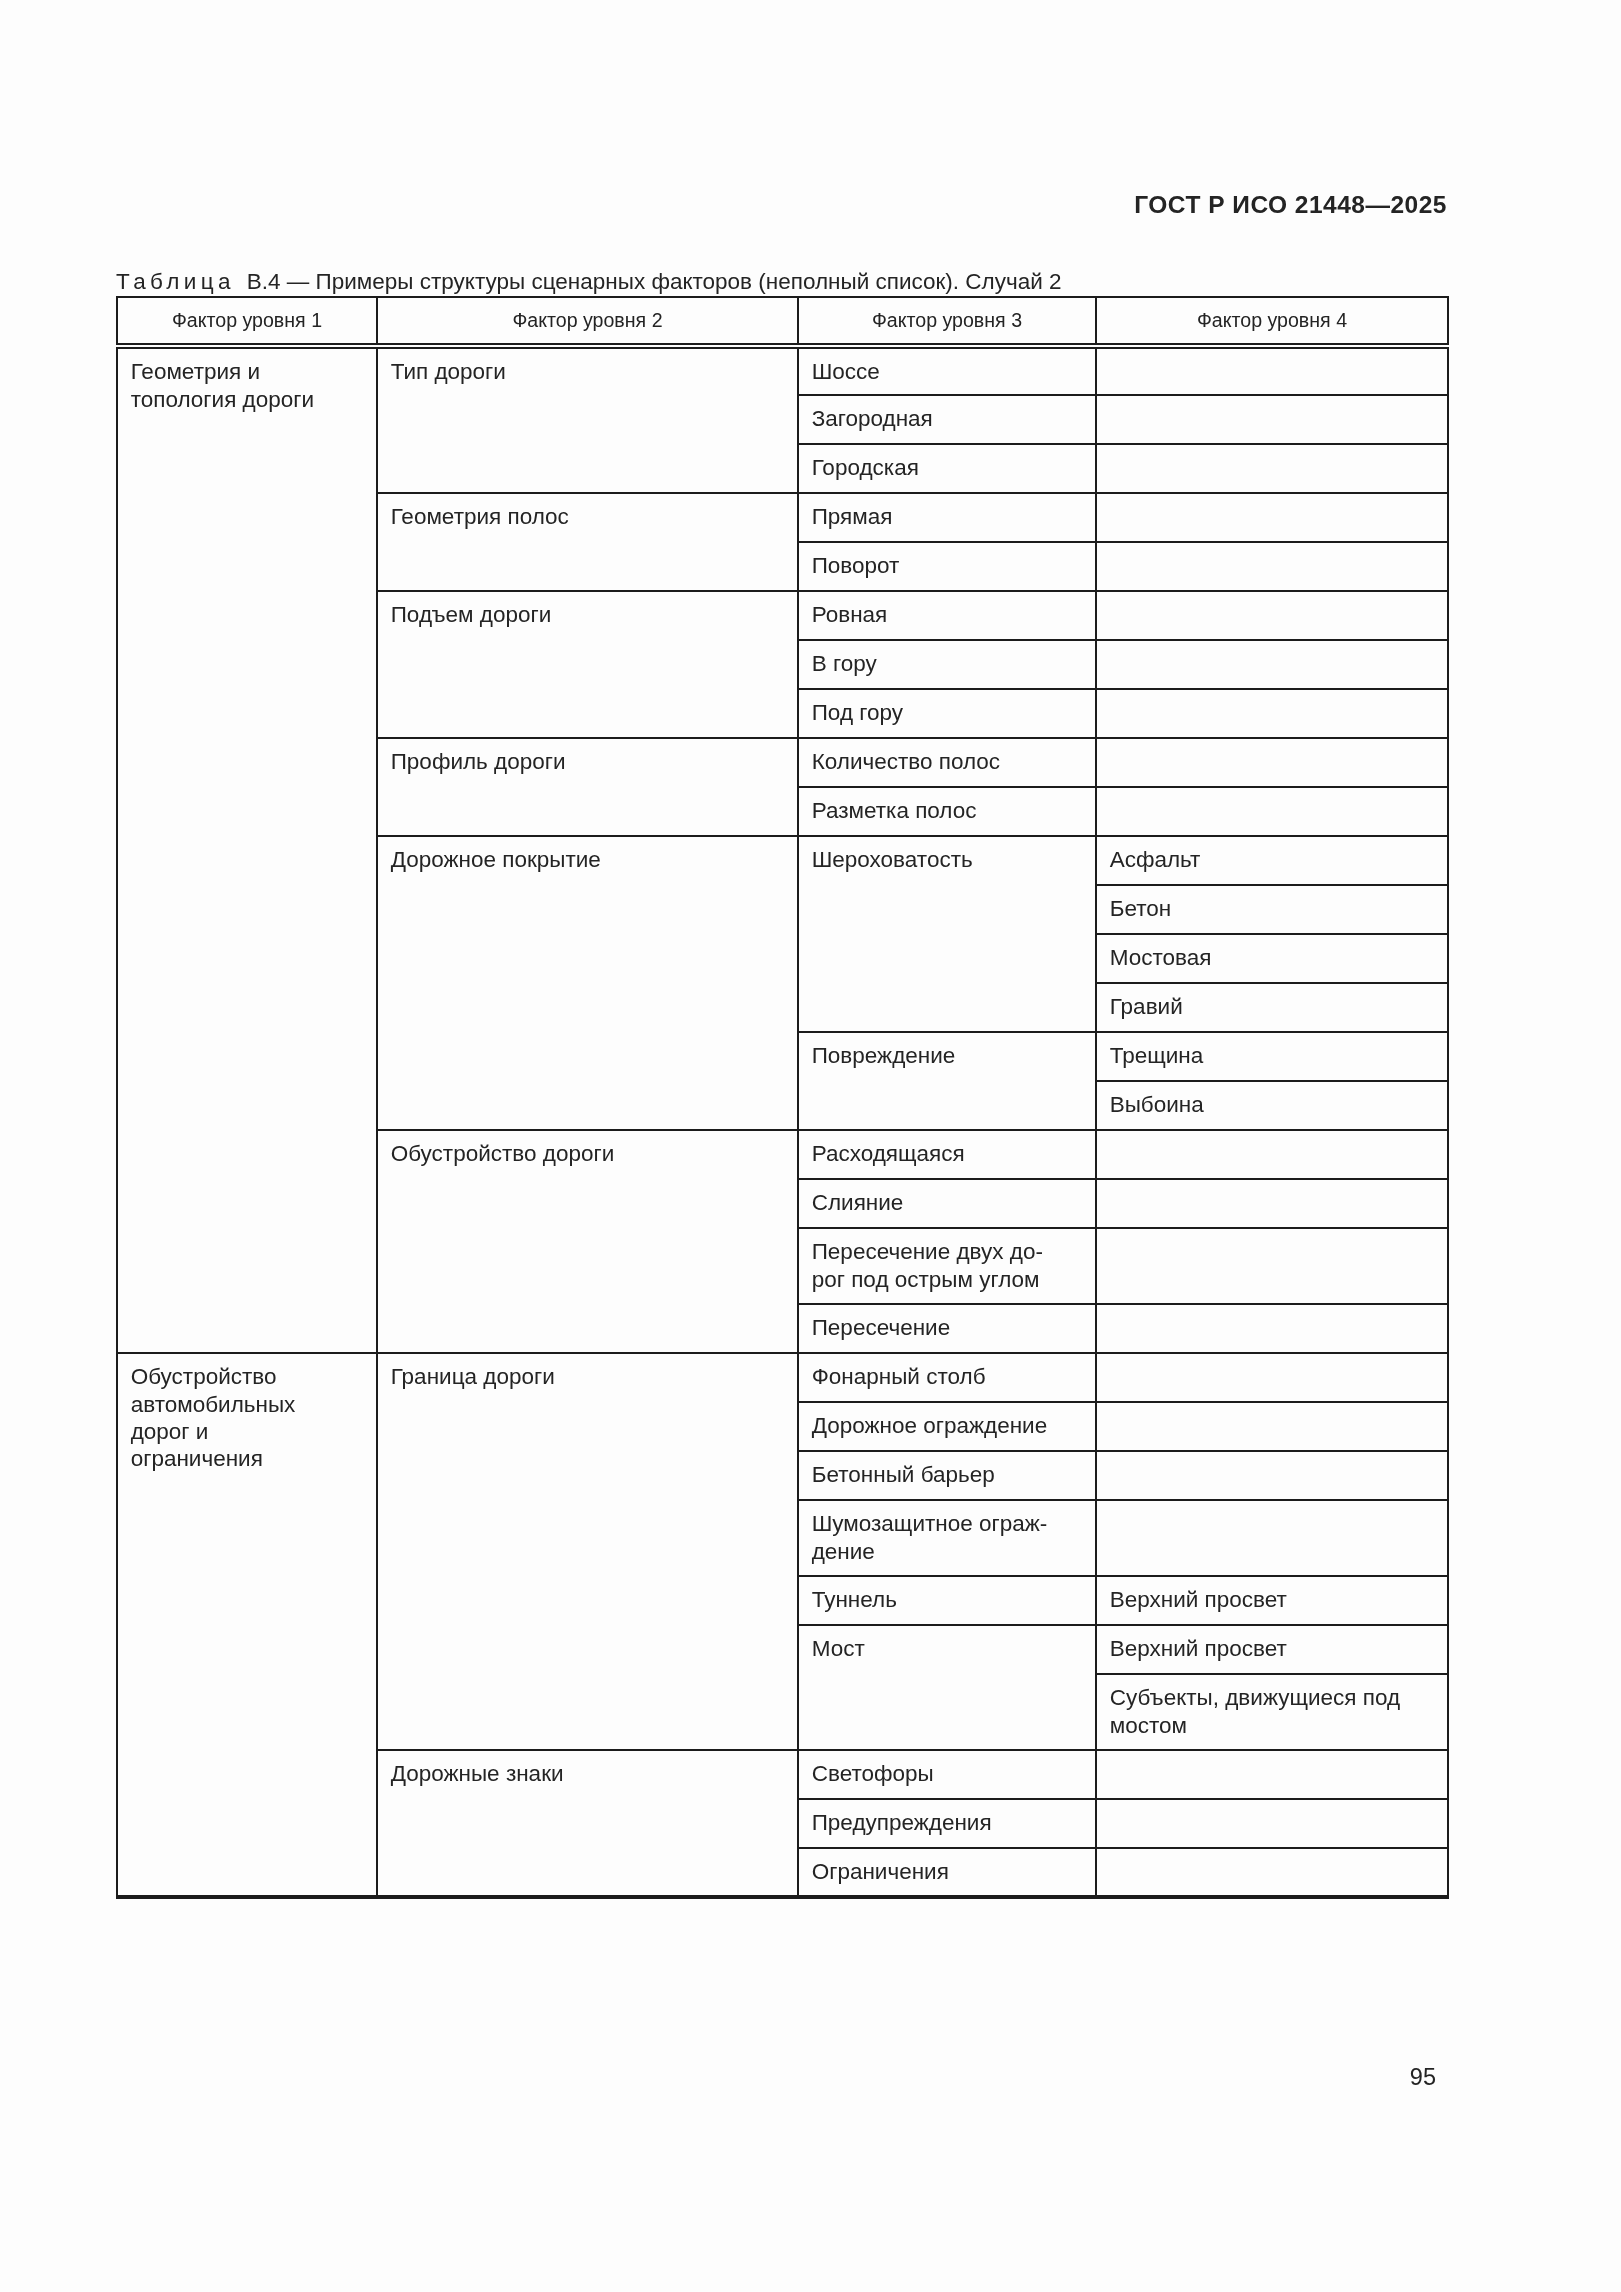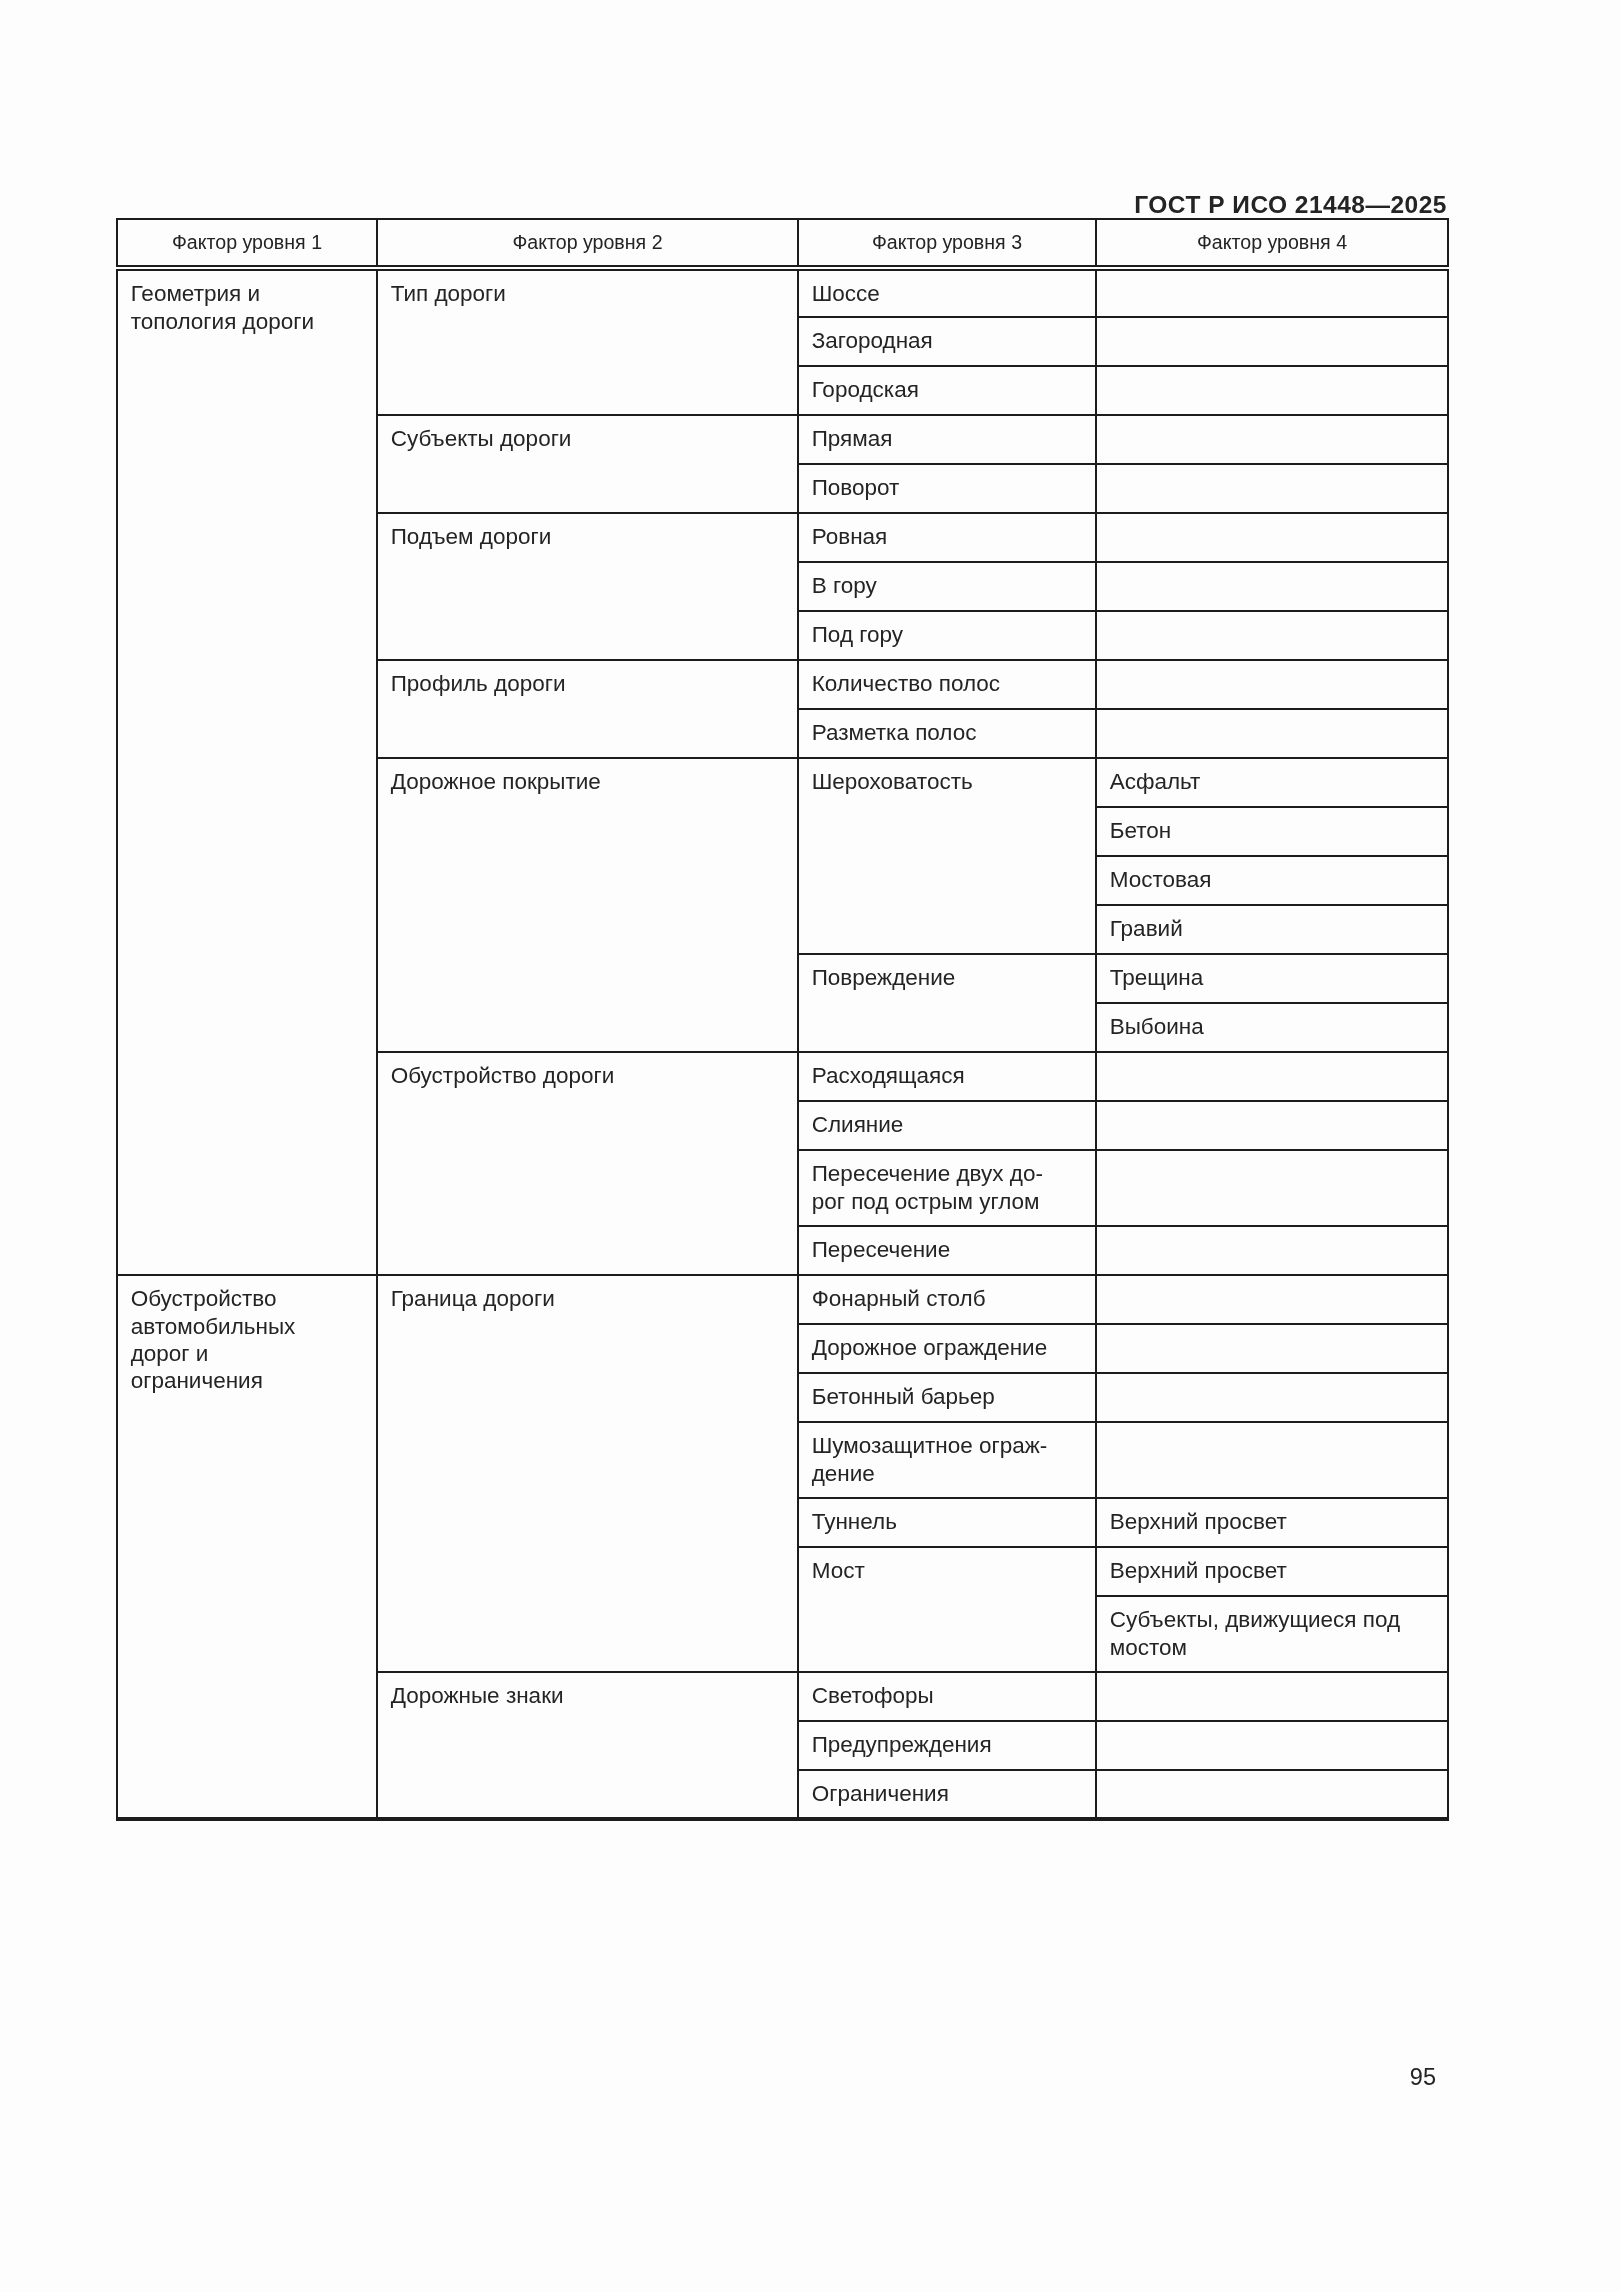--- a/index.html
+++ b/index.html
@@ -76,20 +76,23 @@
     line-height:27.4px;
   }
 </style>
 </head>
 <body>
 
 <div class="page">
 
   <div class="doc-header">ГОСТ Р ИСО 21448—2025</div>
 
+  <div class="caption">
+    <span class="spaced">Таблица</span><span>В.4 — Примеры структуры сценарных факторов (неполный список). Случай 2</span>
+  </div>
 
   <table class="factors">
     <colgroup>
       <col class="c1">
         <col class="c2">
         <col class="c3">
         <col class="c4">
     </colgroup>
     <thead>
       <tr id="head-row">
@@ -109,21 +112,21 @@
         </tr>
         <tr style="height: 49px;">
           <td>Загородная</td>
           <td></td>
         </tr>
         <tr style="height: 49px;">
           <td>Городская</td>
           <td></td>
         </tr>
         <tr style="height: 49px;">
-          <td rowspan="2">Субъекты дороги</td>
+          <td rowspan="2">Геометрия полос</td>
           <td>Прямая</td>
           <td></td>
         </tr>
         <tr style="height: 49px;">
           <td>Поворот</td>
           <td></td>
         </tr>
         <tr style="height: 49px;">
           <td rowspan="3">Подъем дороги</td>
           <td>Ровная</td>

